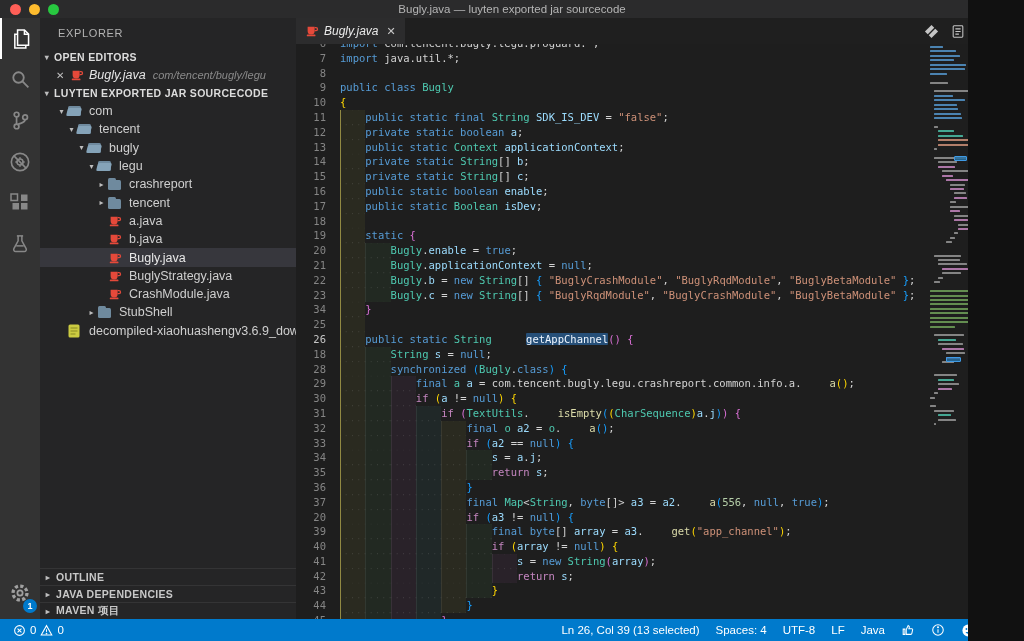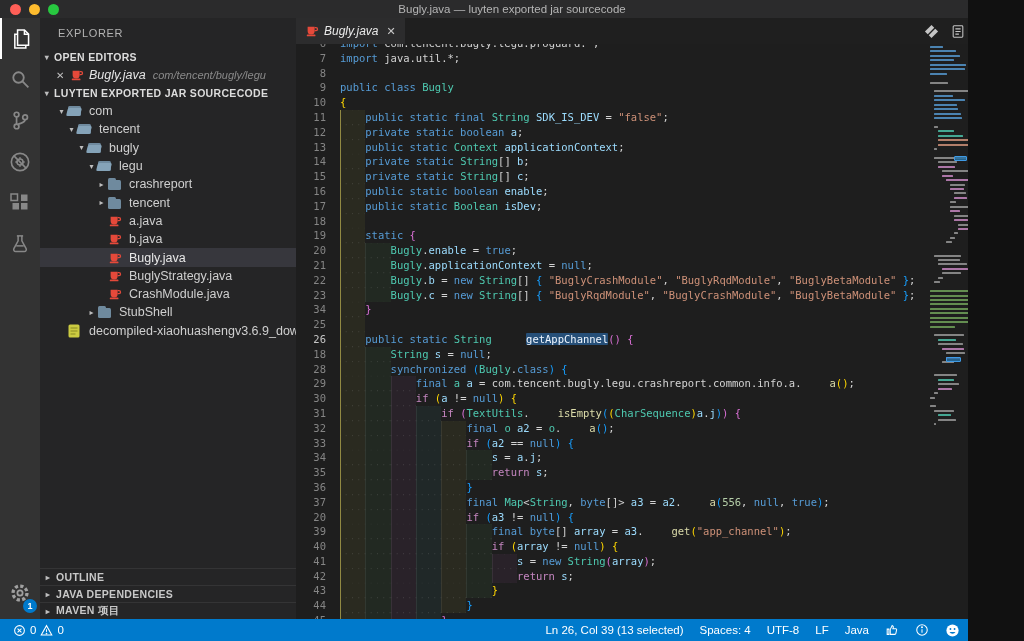--- a/index.html
+++ b/index.html
@@ -82,21 +82,21 @@
   .minimap{position:absolute;top:2px;right:15px;width:79px;bottom:0;}
   .mrow{height:2px;margin-bottom:2.45px;border-radius:.5px;}
   .mhl{position:absolute;background:rgba(38,110,160,.85);border:1px solid #3f9ae5;height:5px;border-radius:1px;}
   .vscroll{position:absolute;right:0;top:11px;width:14px;height:220px;background:rgba(121,121,121,.35);}
 
   
   .statusbar{position:absolute;left:0;bottom:0;width:1024px;height:22px;background:#007acc;color:#fff;
     display:flex;align-items:center;font-size:11.5px;}
   .st-left{display:flex;align-items:center;gap:4px;padding-left:8px;}
   .st-item{display:flex;align-items:center;gap:4px;padding:0 5px;height:22px;}
-  .st-right{margin-left:auto;display:flex;align-items:center;padding-right:26px;}
+  .st-right{margin-left:auto;display:flex;align-items:center;padding-right:10px;}
   .st-right .st-item{padding:0 8px;}
   .statusbar svg{display:block;}
 </style>
 </head>
 <body>
 
 <div class="window">
 
   <div class="titlebar">
     <div class="lights">

